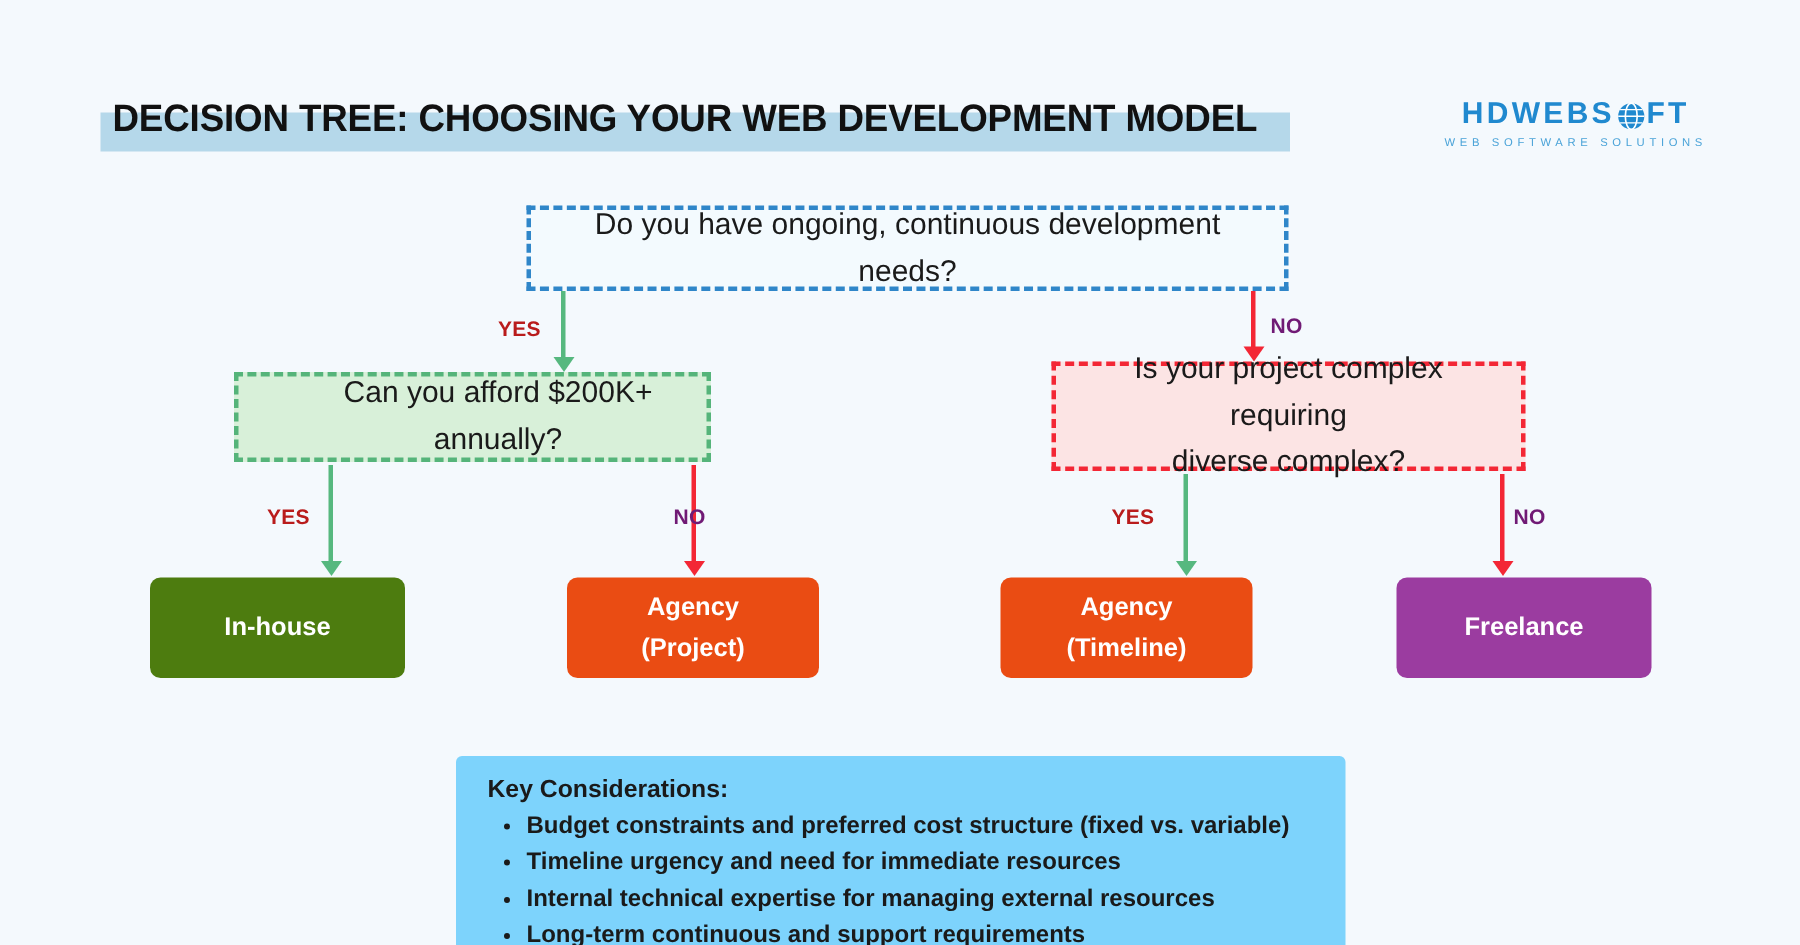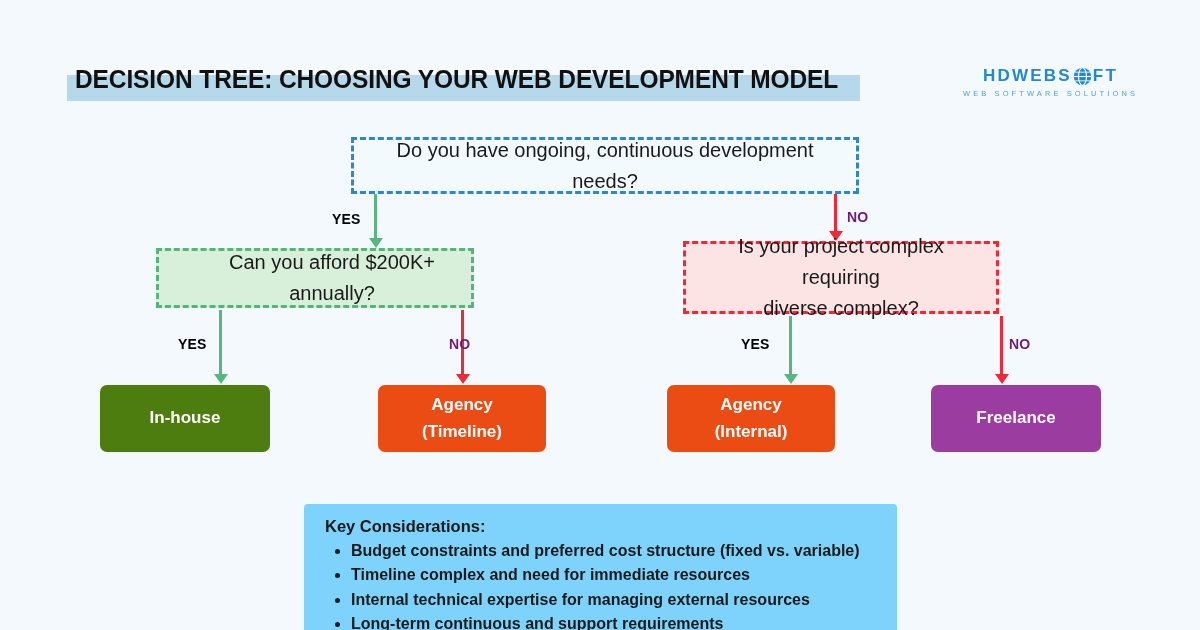--- a/index.html
+++ b/index.html
@@ -43,21 +43,21 @@
 
   
   .logo {
     position: absolute;
     right: 62px;
     top: 46px;
     width: 175px;
     text-align: center;
   }
   .logo-main {
-    font-size: 17px;
+    font-size: 20px;
     font-weight: bold;
     color: #2089cf;
     letter-spacing: 2.2px;
     line-height: 1;
     white-space: nowrap;
     display: flex;
     justify-content: center;
     align-items: center;
   }
   .logo-globe {
@@ -101,21 +101,21 @@
   .node-green {
     left: 156px;
     top: 228px;
     width: 318px;
     height: 60px;
     border: 3px dashed #55b47a;
     background: #d8f0d9;
     padding-left: 46px;
   }
   .node-red {
-    left: 683px;
+    left: 701px;
     top: 221px;
     width: 316px;
     height: 73px;
     border: 3px dashed #f32735;
     background: #fce4e4;
   }
 
   
   .outcome {
     position: absolute;
@@ -158,21 +158,21 @@
   .conn-red .stem { background: #f32735; }
   .conn-red .head { border-top: 10px solid #f32735; }
 
   .edge-label {
     position: absolute;
     font-size: 14px;
     font-weight: bold;
     letter-spacing: 0.2px;
     white-space: nowrap;
   }
-  .label-yes { color: #000000; }
+  .label-yes { color: #b91c1c; }
   .label-no  { color: #701a75; }
 
   
   .key-panel {
     position: absolute;
     left: 304px;
     top: 484px;
     width: 593px;
     height: 139px;
     background: #7dd3fc;
@@ -273,35 +273,35 @@
     <div class="head"></div>
   </div>
   <div class="edge-label label-no" style="left:1009px; top:316px;">NO</div>
 
   <div class="outcome outcome-inhouse">
     <span>In-house</span>
   </div>
 
   <div class="outcome outcome-retainer">
     <span>Agency</span>
-    <span>(Timeline)</span>
+    <span>(Project)</span>
   </div>
 
   <div class="outcome outcome-project">
     <span>Agency</span>
-    <span>(Internal)</span>
+    <span>(Timeline)</span>
   </div>
 
   <div class="outcome outcome-freelance">
     <span>Freelance</span>
   </div>
 
   <div class="key-panel">
     <div class="key-title">Key Considerations:</div>
     <ul class="key-list">
       <li>Budget constraints and preferred cost structure (fixed vs. variable)</li>
-      <li>Timeline complex and need for immediate resources</li>
+      <li>Timeline urgency and need for immediate resources</li>
       <li>Internal technical expertise for managing external resources</li>
       <li>Long-term continuous and support requirements</li>
     </ul>
   </div>
 
 </div>
 
 </body></html>

